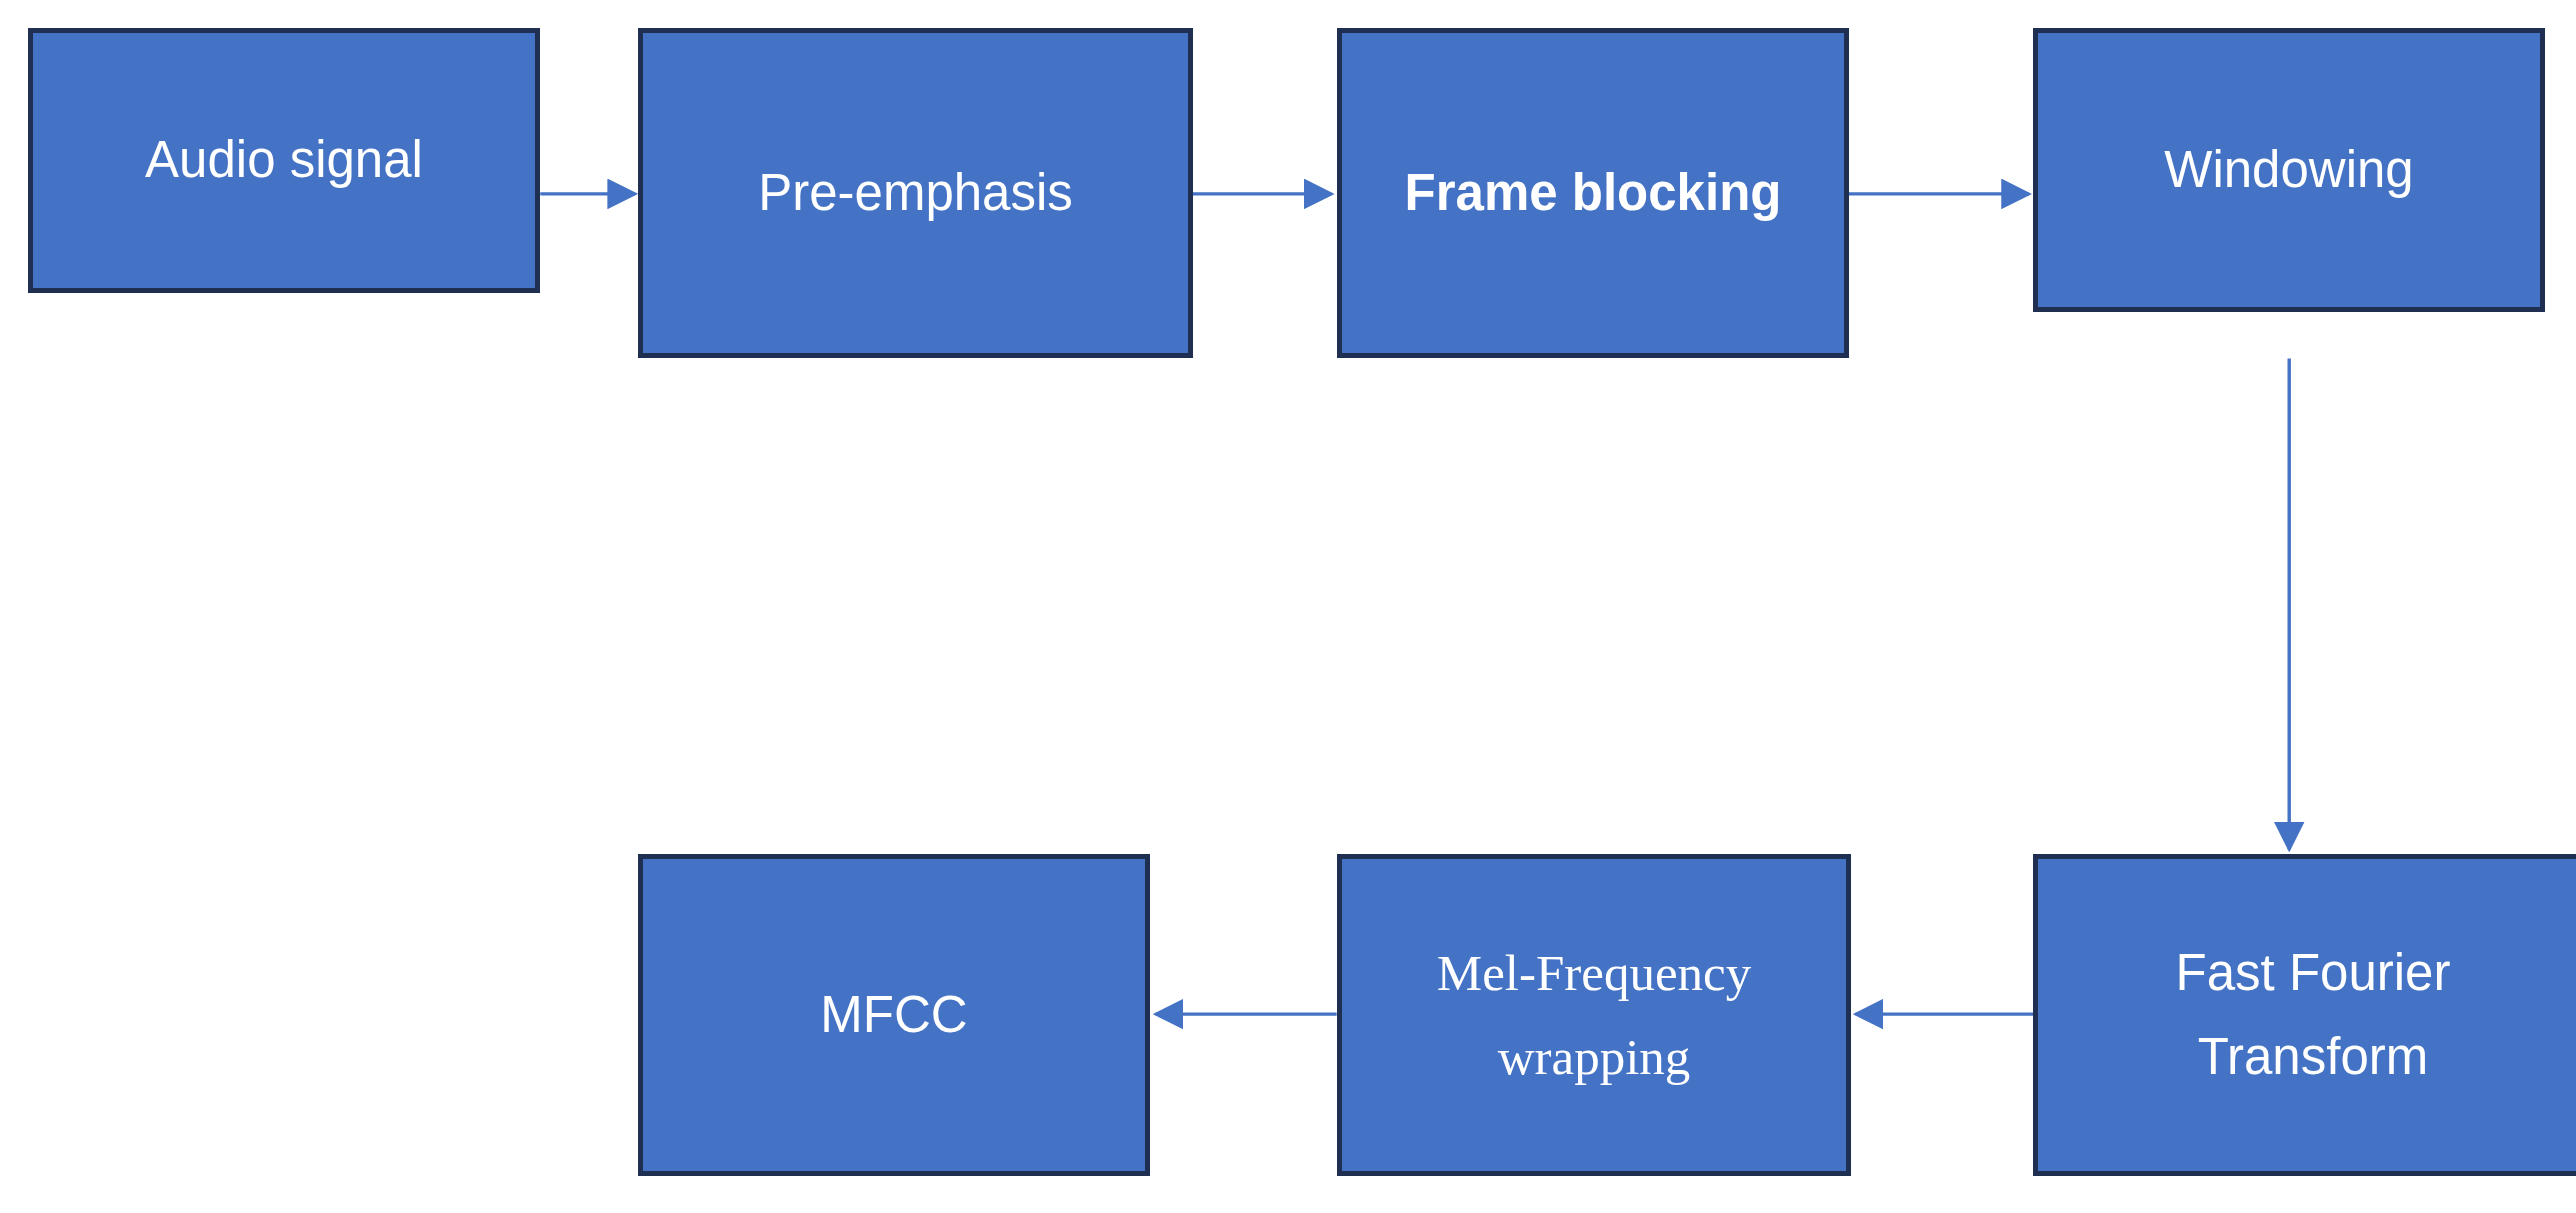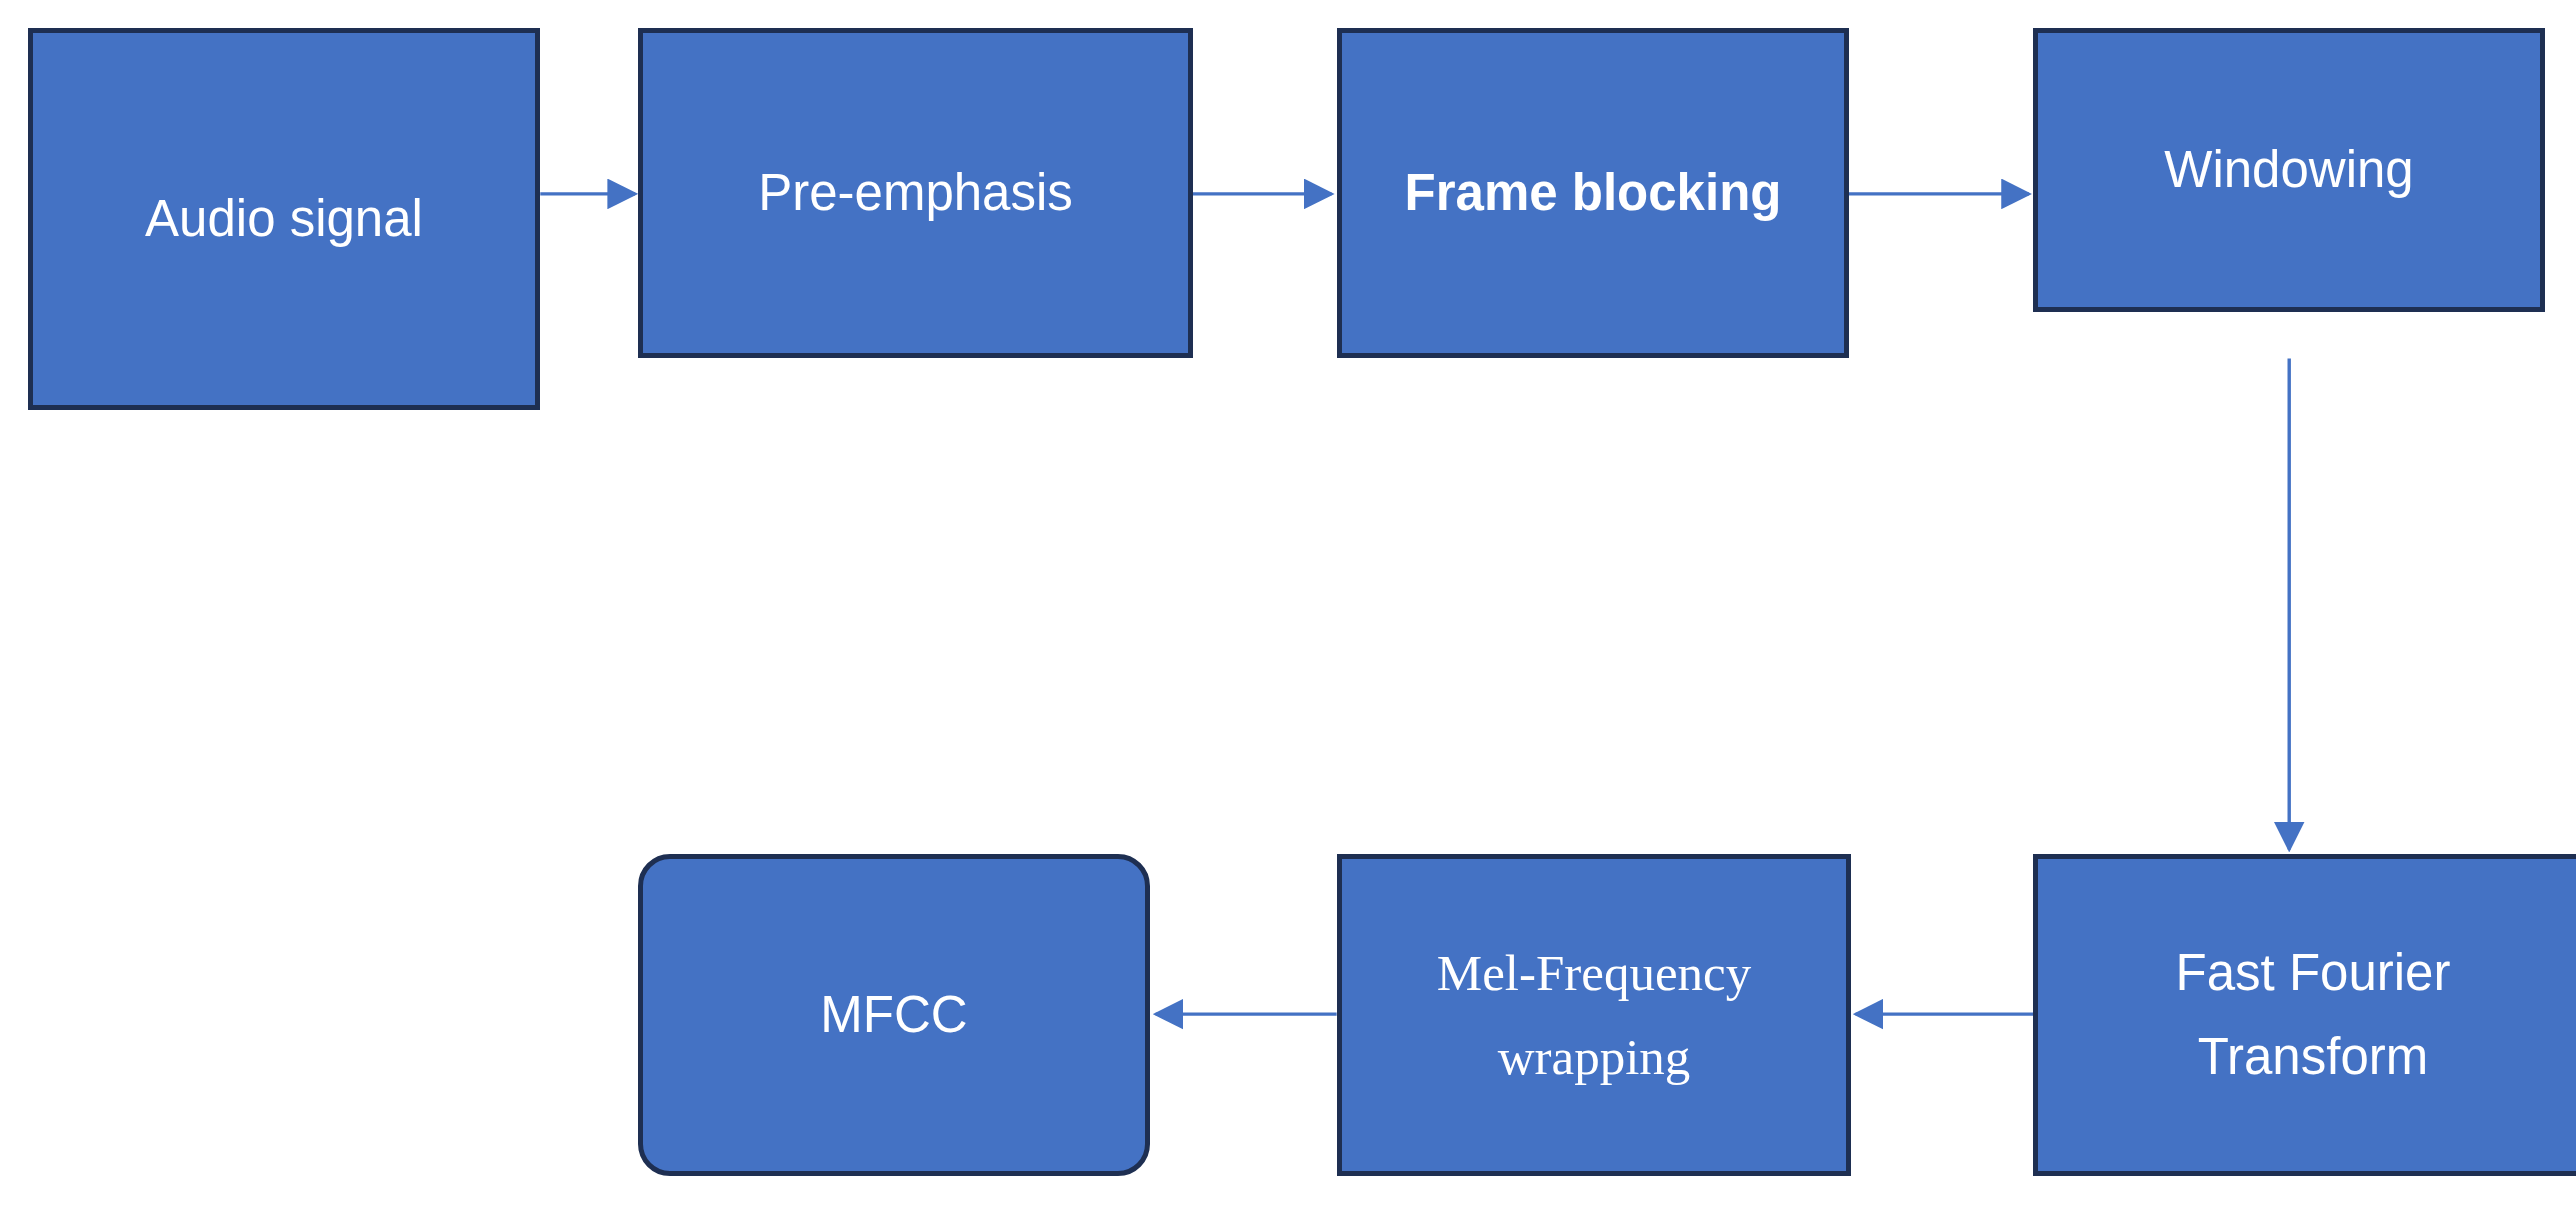--- a/index.html
+++ b/index.html
@@ -19,26 +19,26 @@
     border:5.1px solid var(--node-border);
     color:var(--text);
     display:flex;align-items:center;justify-content:center;
     text-align:center;
     font-size:51px;
     line-height:1.65;
     white-space:pre-line;
     z-index:2;
   }
   
-  .n-audio   {left:28px;   top:28px;   width:512px; height:382px;}
+  .n-audio   {left:28px;   top:28px;   width:512px; height:265px;}
   .n-pre     {left:638px;  top:28px;   width:555px; height:330px;}
   .n-frame   {left:1337px; top:28px;   width:512px; height:330px;font-weight:bold;}
   .n-window  {left:2033px; top:28px;   width:512px; height:284px;}
   
-  .n-mfcc    {left:638px;  top:854px; width:512px; height:322px;border-radius:32px;}
+  .n-mfcc    {left:638px;  top:854px; width:512px; height:322px;}
   .n-mel     {left:1337px; top:854px; width:514px; height:322px;font-family:Liberation Serif, serif;}
   .n-fft     {left:2033px; top:854px; width:560px; height:322px;}
   svg.edges{position:absolute;left:0;top:0;width:2576px;height:1214px;z-index:1;}
 </style>
 </head>
 <body>
 
 <div class="canvas">
 
   <svg class="edges" viewBox="0 0 3018 1422" xmlns="http://www.w3.org/2000/svg">

